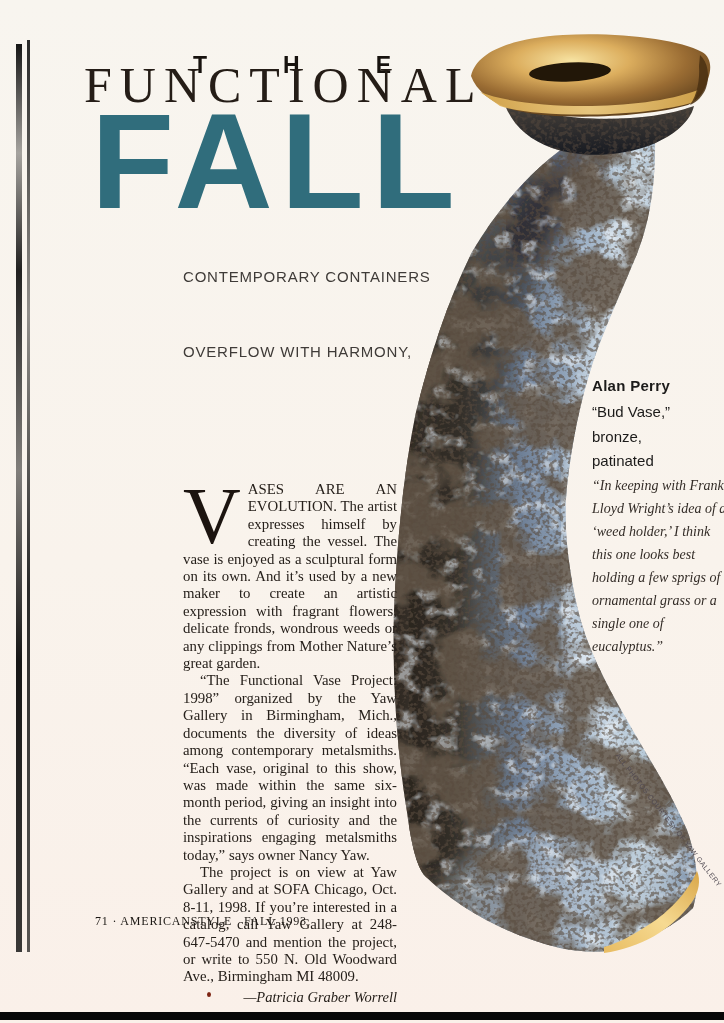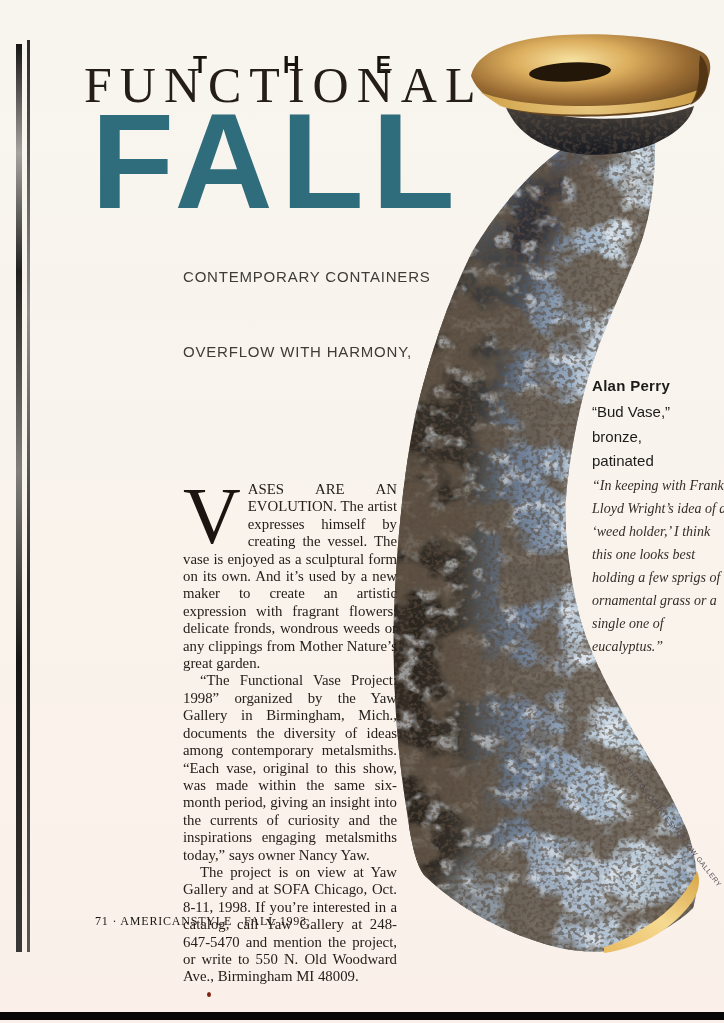--- a/index.html
+++ b/index.html
@@ -147,20 +147,21 @@
   <h1 class="abs t-func txt">FUNCTIONAL</h1>
   <h1 class="abs t-vase txt" id="vase-title" style="color: rgb(48, 109, 124);">FALL</h1>
 
   <div class="abs deck-line dl1 txt">OVERFLOW WITH HARMONY,</div>
   <div class="abs deck-line dl0 txt">CONTEMPORARY CONTAINERS</div>
 
   <div class="abs body txt">
     <p><span class="dropcap">V</span><span>ASES ARE AN EVOLUTION. The artist expresses himself by creating the vessel. The vase is enjoyed as a sculptural form on its own. And it’s used by a new maker to create an artistic expression with fragrant flowers, delicate fronds, wondrous weeds or any clippings from Mother Nature’s great garden.</span></p>
     <p class="pind">“The Functional Vase Project: 1998” organized by the Yaw Gallery in Birmingham, Mich., documents the diversity of ideas among contemporary metalsmiths. “Each vase, original to this show, was made within the same six-month period, giving an insight into the currents of curiosity and the inspirations engaging metalsmiths today,” says owner Nancy Yaw.</p>
     <p class="pind">The project is on view at Yaw Gallery and at SOFA Chicago, Oct. 8-11, 1998. If you’re interested in a catalog, call Yaw Gallery at 248-647-5470 and mention the project, or write to 550 N. Old Woodward Ave., Birmingham MI 48009.</p>
+    <p class="byline">—Patricia Graber Worrell</p>
   </div>
 
   <div class="abs cap txt">
     <div class="cap-artist">Alan Perry</div>
     <div class="cap-line">“Bud Vase,”</div>
     <div class="cap-line">bronze,</div>
     <div class="cap-line">patinated</div>
   </div>
 
   <div class="abs aquote txt">“In keeping with Frank Lloyd Wright’s idea of a ‘weed holder,’ I think this one looks best holding a few sprigs of ornamental grass or a single one of eucalyptus.”</div>

